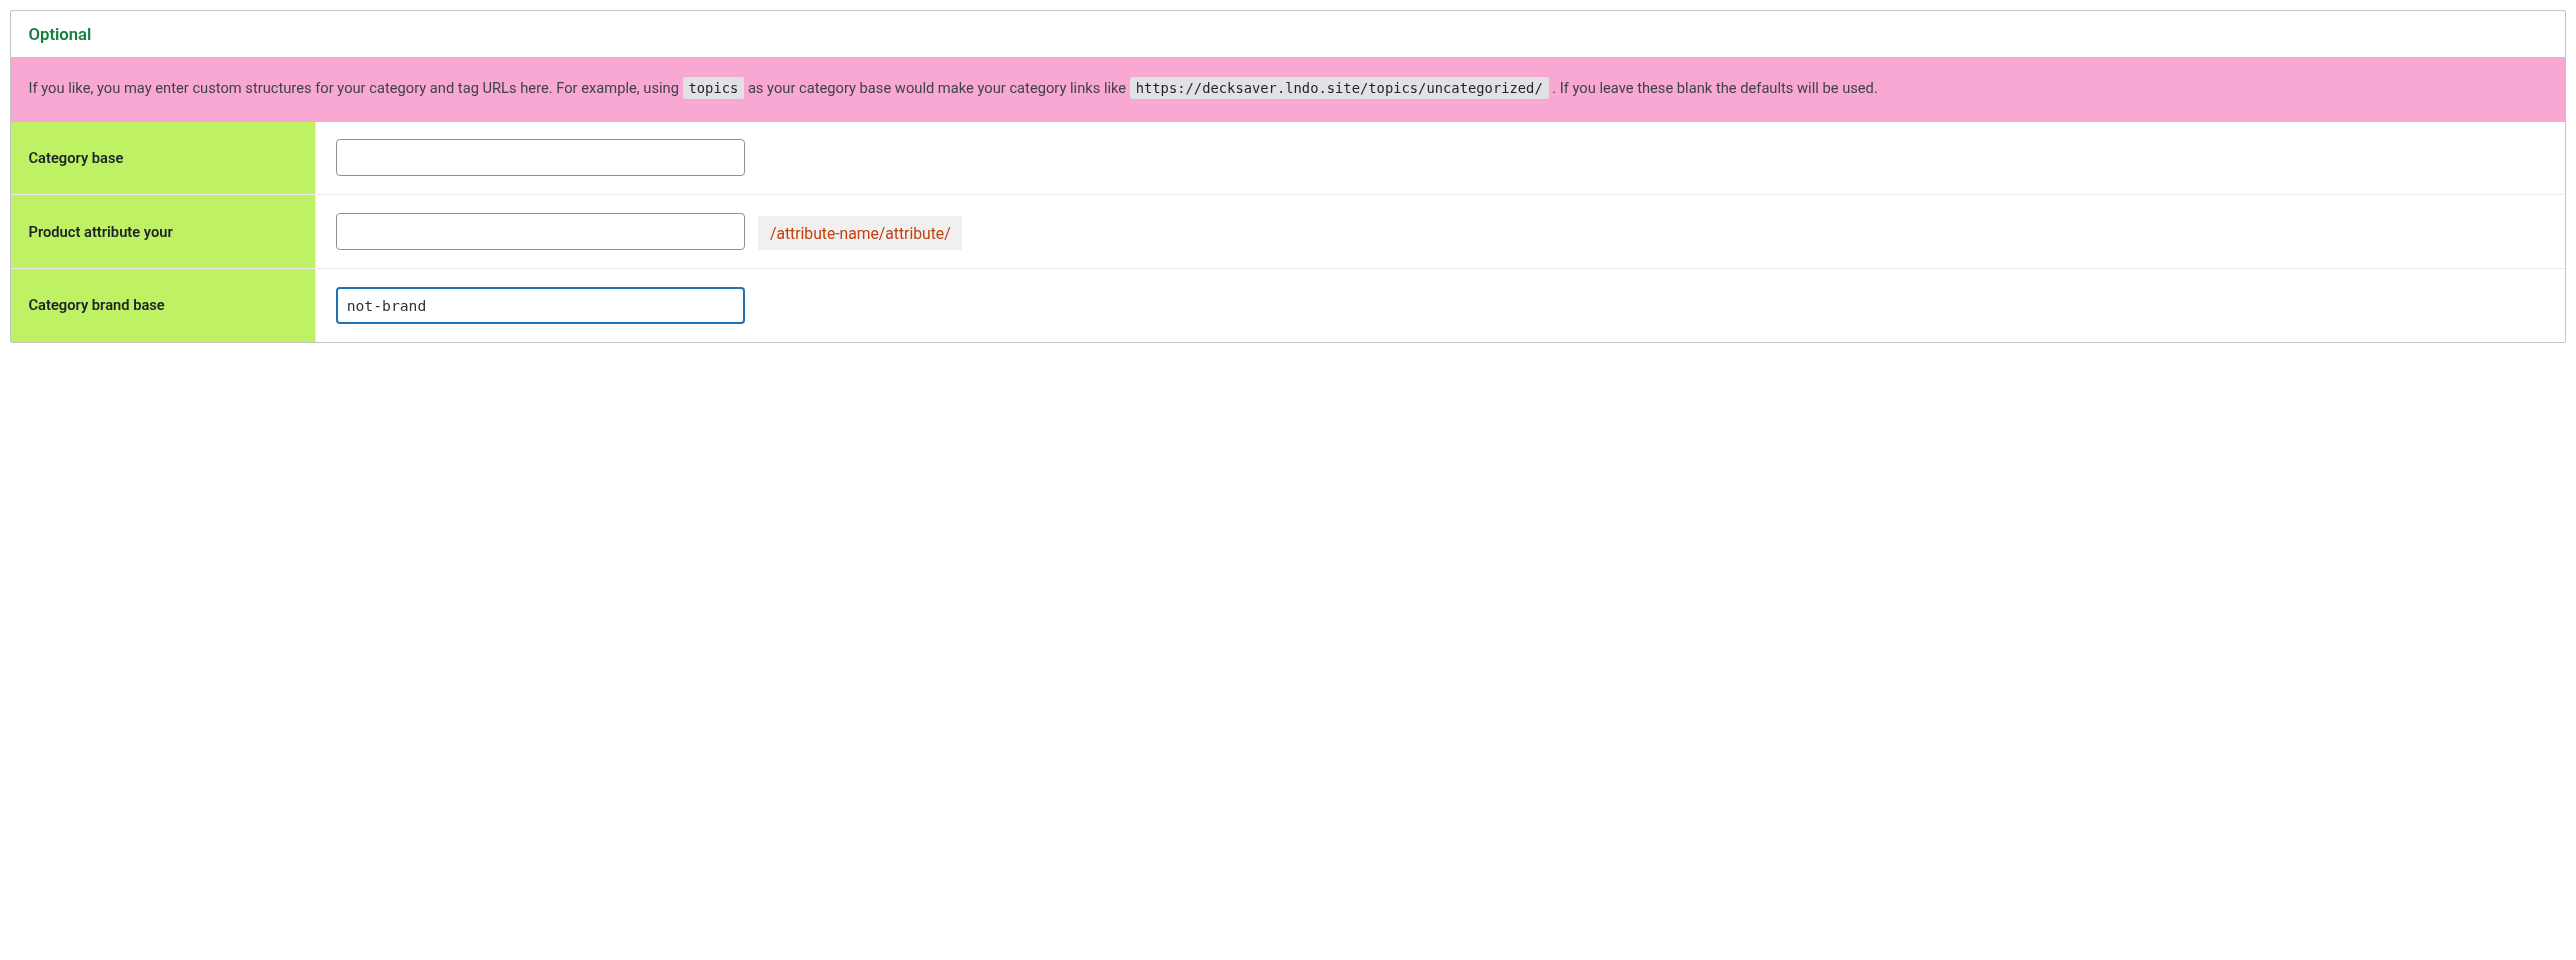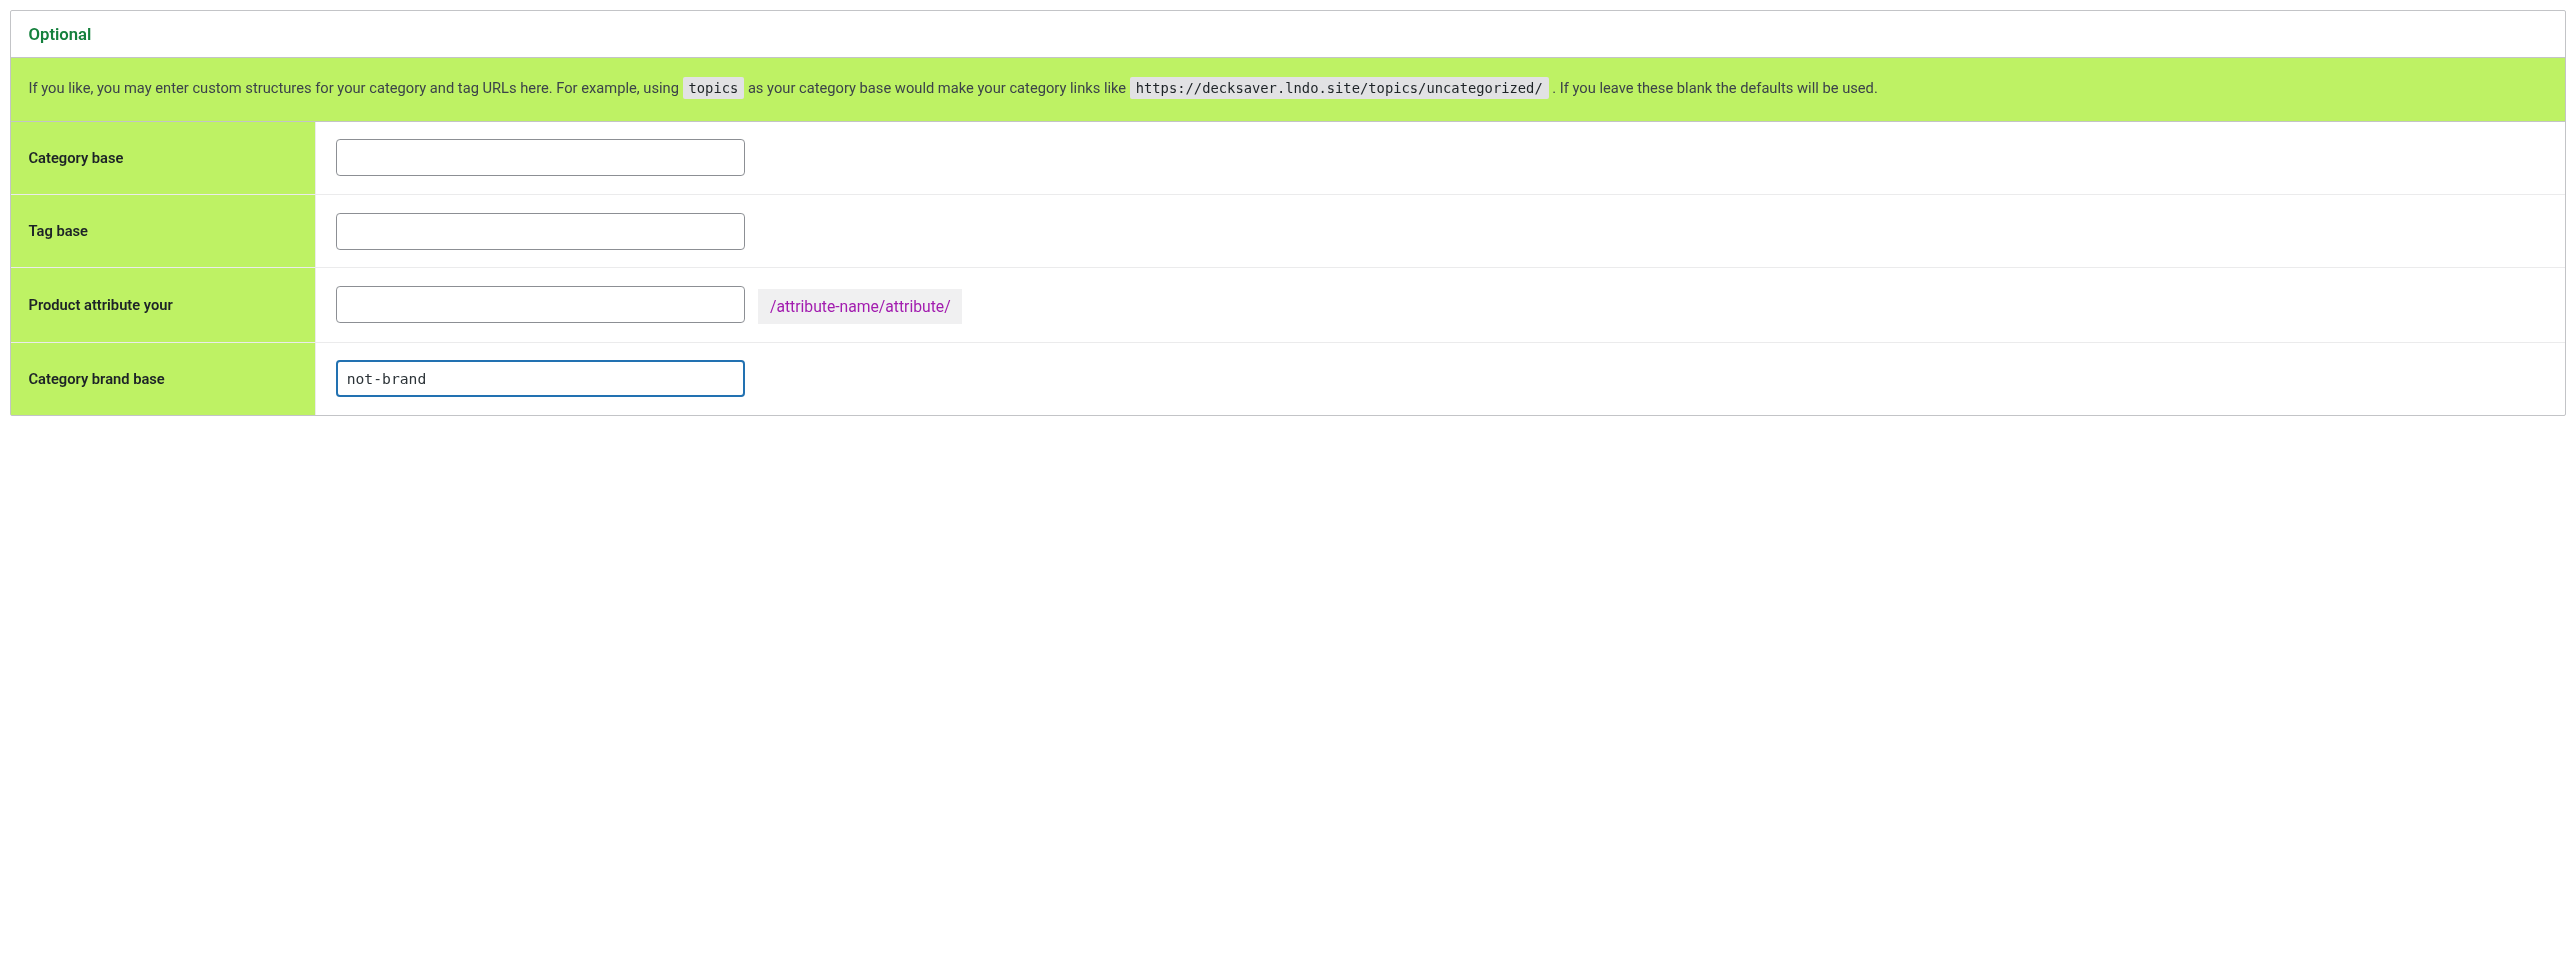--- a/index.html
+++ b/index.html
@@ -23,21 +23,21 @@
       padding: 13.8px 17.7px;
       border-bottom: 1px solid #c3c4c7;
     }
     .box-header h2 {
       font-size: 16.7px;
       font-weight: 600;
       color: #15803d;
     }
     .box-description {
       padding: 17.7px 17.7px 19.6px 17.7px;
-      background: #bef264;
+      background: #f9a8d4;
       border-bottom: 1px solid #c3c4c7;
       color: #3c434a;
       font-size: 14.7px;
       line-height: 1.7;
     }
     .box-description code {
       background: #e2e2e4;
       padding: 2.9px 5.9px;
       font-family: Menlo, Consolas, Monaco, monospace;
       font-size: 13.8px;
@@ -85,21 +85,21 @@
       outline: none;
       padding: 2.9px 8.8px;
     }
     .suffix-hint {
       display: inline-block;
       background: #f0f0f1;
       padding: 7.9px 11.8px;
       margin-left: 9.8px;
       font-family: -apple-system, BlinkMacSystemFont, "Segoe UI", Roboto, sans-serif;
       font-size: 15.7px;
-      color: #a21caf;
+      color: #c2410c;
       vertical-align: middle;
     }
   </style>
 </head>
 <body>
 
 <div class="settings-box">
 
   <div class="box-header">
     <h2>Optional</h2>
@@ -115,26 +115,20 @@
 
   <table class="form-table">
     <tbody>
       <tr>
         <th>Category base</th>
         <td>
           <input type="text" value="" style="">
         </td>
       </tr>
       <tr>
-        <th>Tag base</th>
-        <td>
-          <input type="text" value="" style="">
-        </td>
-      </tr>
-      <tr>
         <th>Product attribute your</th>
         <td>
           <input type="text" value="" style="">
           <span class="suffix-hint">/attribute-name/attribute/</span>
         </td>
       </tr>
       <tr>
         <th>Category brand base</th>
         <td>
           <input type="text" class="focused" value="not-brand" style="">

